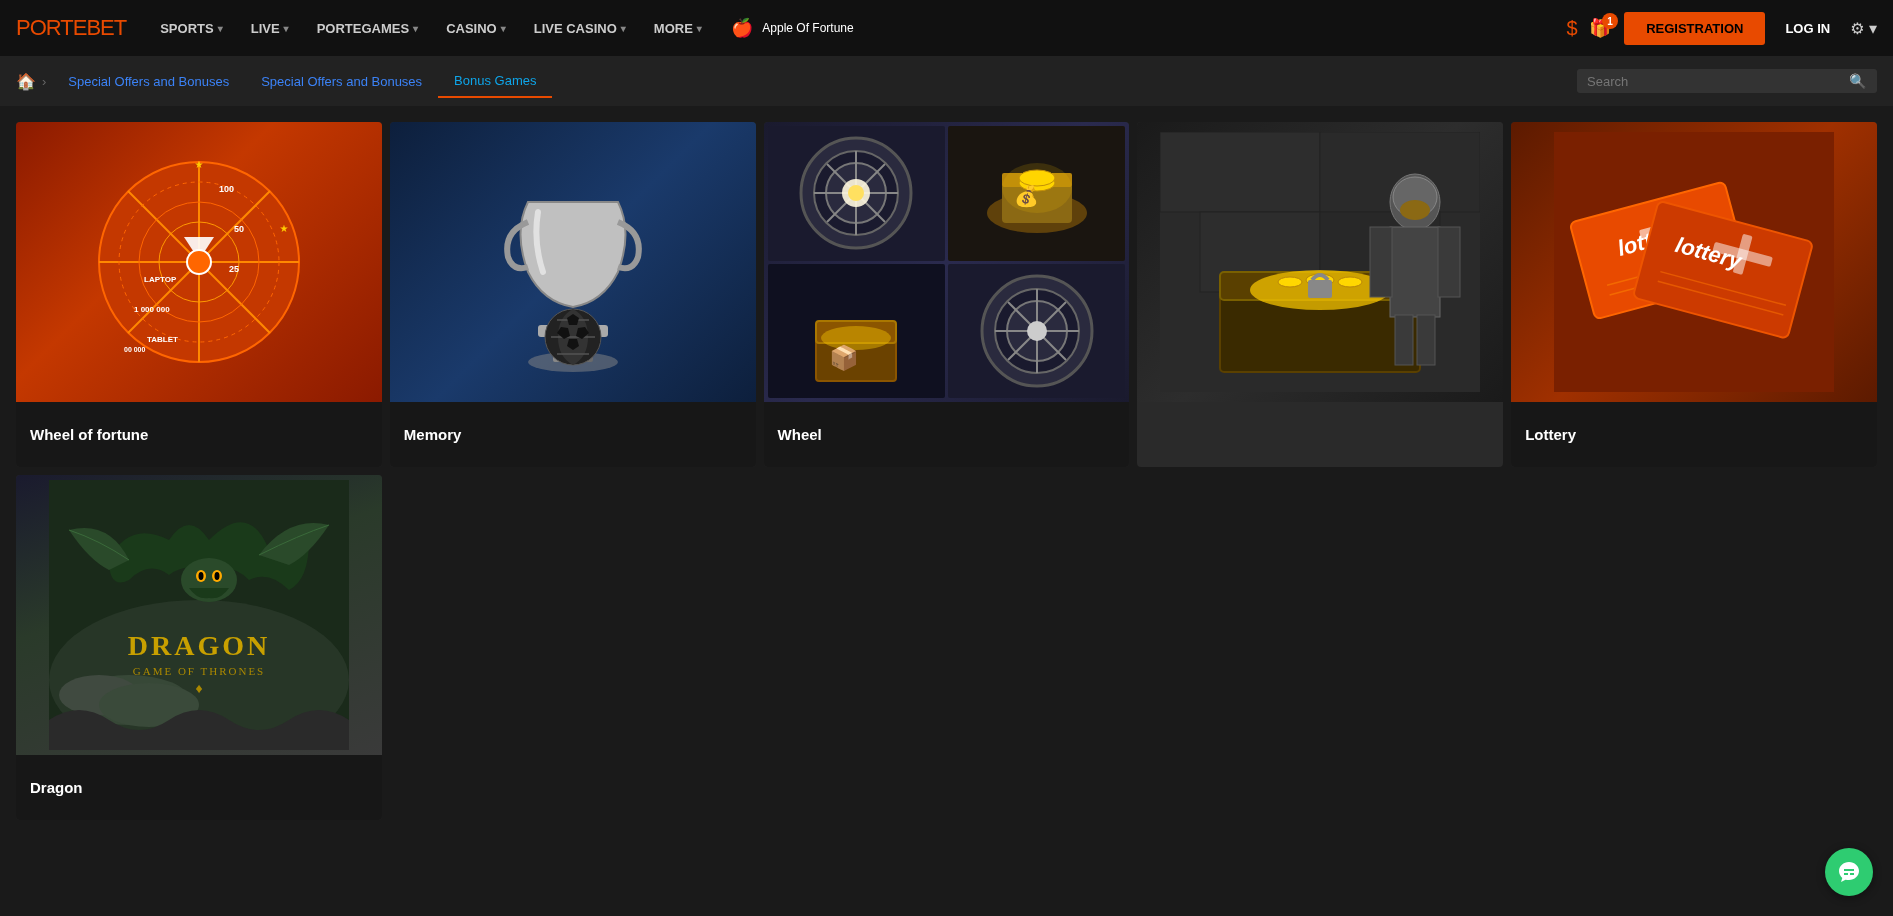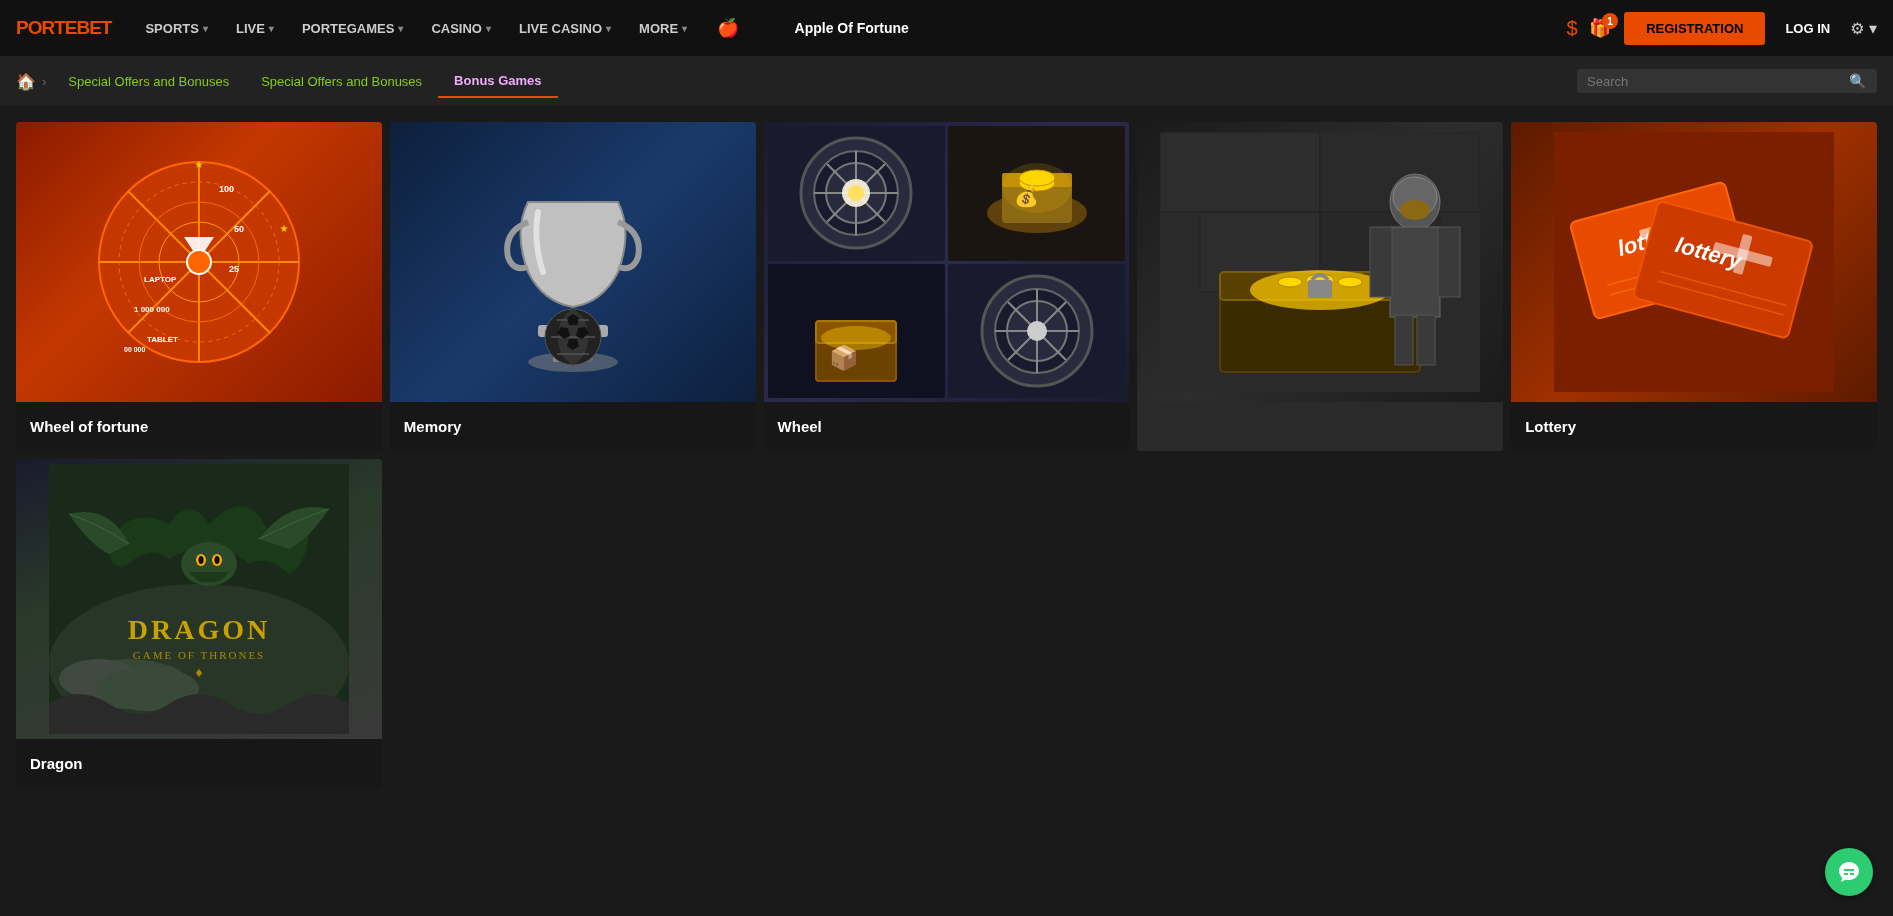--- a/index.html
+++ b/index.html
@@ -8,22 +8,22 @@
     
     .header {
       background: #111;
       display: flex;
       align-items: center;
       padding: 0 16px;
       height: 56px;
       gap: 8px;
     }
     .logo {
-      font-size: 19px;
-      font-weight: 700;
+      font-size: 22px;
+      font-weight: 400;
       color: #fff;
       margin-right: 12px;
       letter-spacing: -1px;
     }
     .logo span { color: #e84a00; }
     .nav-items {
       display: flex;
       align-items: center;
       gap: 0;
       flex: 1;
@@ -41,21 +41,21 @@
       white-space: nowrap;
     }
     .nav-item .chevron { font-size: 10px; color: #888; }
     .promo-item {
       display: flex;
       align-items: center;
       gap: 8px;
       margin-left: 8px;
     }
     .apple-icon { font-size: 18px; color: #fff; }
-    .promo-text { font-size: 14px; color: #fff; font-weight: 700; margin-left: 47px; }
+    .promo-text { font-size: 12px; color: #fff; font-weight: 400; }
     .header-right {
       display: flex;
       align-items: center;
       gap: 12px;
       margin-left: auto;
     }
     .dollar-icon { color: #e84a00; font-size: 20px; cursor: pointer; }
     .gift-btn {
       position: relative;
       background: none;
@@ -117,32 +117,32 @@
       padding: 0 16px;
       gap: 0;
     }
     .breadcrumb-home {
       color: #ccc;
       font-size: 16px;
       cursor: pointer;
     }
     .breadcrumb-sep { color: #666; margin: 0 6px; font-size: 13px; }
     .breadcrumb-link {
-      color: #84cc16;
+      color: #3b82f6;
       font-size: 13px;
       cursor: pointer;
       padding: 0 16px;
       height: 50px;
       display: flex;
       align-items: center;
     }
     .tab-active {
-      color: #f0abfc;
+      color: #0ea5e9;
       font-size: 13px;
-      font-weight: 700;
+      font-weight: 400;
       padding: 0 16px;
       height: 34px;
       display: flex;
       align-items: center;
       border-bottom: 2px solid #e84a00;
       cursor: pointer;
     }
     .search-area {
       margin-left: auto;
       display: flex;
@@ -174,21 +174,21 @@
     }
     .game-card {
       position: relative;
       border-radius: 4px;
       overflow: hidden;
       cursor: pointer;
       background: #2a2a2a;
     }
     .game-label {
       background: rgba(20,20,20,0.85);
-      padding: 16px 14px;
+      padding: 24px 14px;
       font-size: 15px;
       font-weight: 600;
       color: #fff;
     }
 
     
     .wheel-bg {
       width: 100%;
       height: 280px;
       background: linear-gradient(135deg, #8b1a00 0%, #c43800 40%, #8b1a00 100%);

